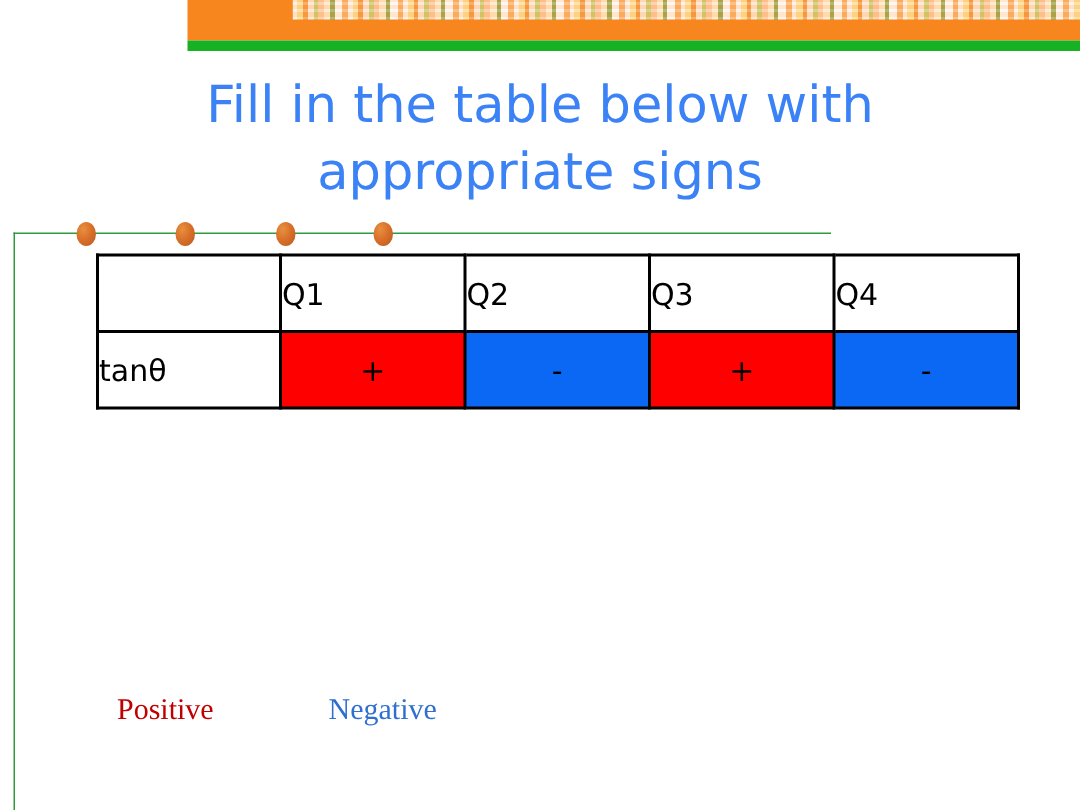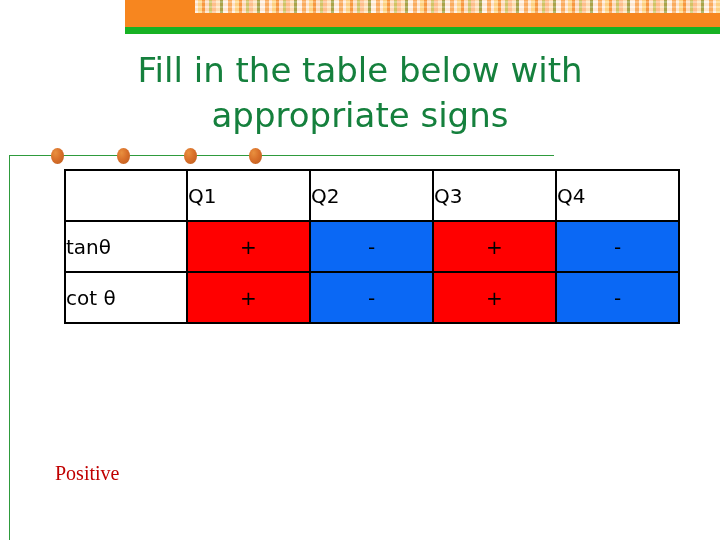--- a/index.html
+++ b/index.html
@@ -74,21 +74,21 @@
 
   
   .title {
     position: absolute;
     left: 40px;
     top: 48px;
     width: 640px;
     text-align: center;
     font-size: 34px;
     line-height: 45px;
-    color: #15803d;
+    color: #3b82f6;
     font-family: "DejaVu Sans", sans-serif;
     letter-spacing: 0px;
   }
 
   
   .rule-vert {
     position: absolute;
     left: 9px;
     top: 155px;
     width: 1px;
@@ -162,20 +162,21 @@
   }
   td.pos { background: #FF0000; }
   td.neg { background: #0A68F5; }
 
   
   .legend {
     position: absolute;
     top: 462px;
     font-family: "Liberation Serif", serif;
     font-size: 20px;
+    margin-left: 23px;
   }
   .legend-pos { left: 55px; color: #C00000; }
   .legend-neg { left: 196px; color: #2F6FD0; }
 </style>
 </head>
 <body>
 
 <div id="slide">
 
   <div class="banner">
@@ -214,26 +215,20 @@
         </tr>
       </thead>
       <tbody id="tbody">
           <tr>
             <td class="rowlabel">tanθ</td>
             <td class="cell pos">+</td>
             <td class="cell neg">-</td>
             <td class="cell pos">+</td>
             <td class="cell neg">-</td>
           </tr>
-          <tr>
-            <td class="rowlabel">cot θ</td>
-            <td class="cell pos">+</td>
-            <td class="cell neg">-</td>
-            <td class="cell pos">+</td>
-            <td class="cell neg">-</td>
-          </tr>
         </tbody>
     </table>
   </div>
 
   <div class="legend legend-pos">Positive</div>
+  <div class="legend legend-neg">Negative</div>
 
 </div>
 
 </body></html>

